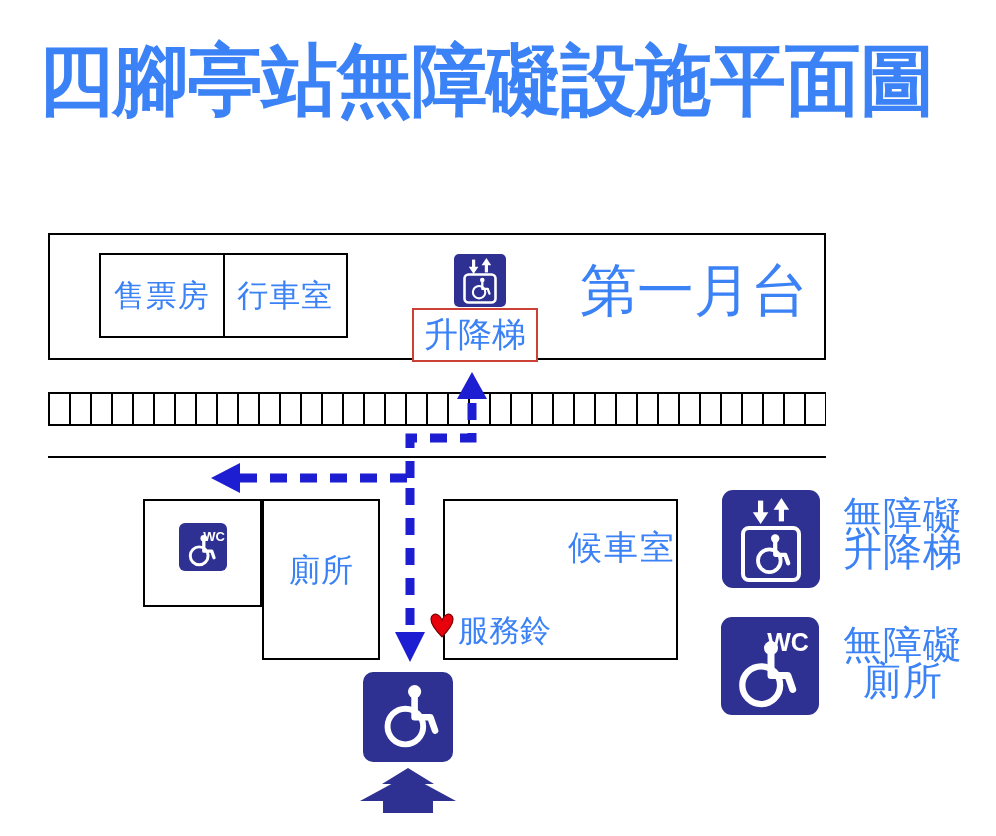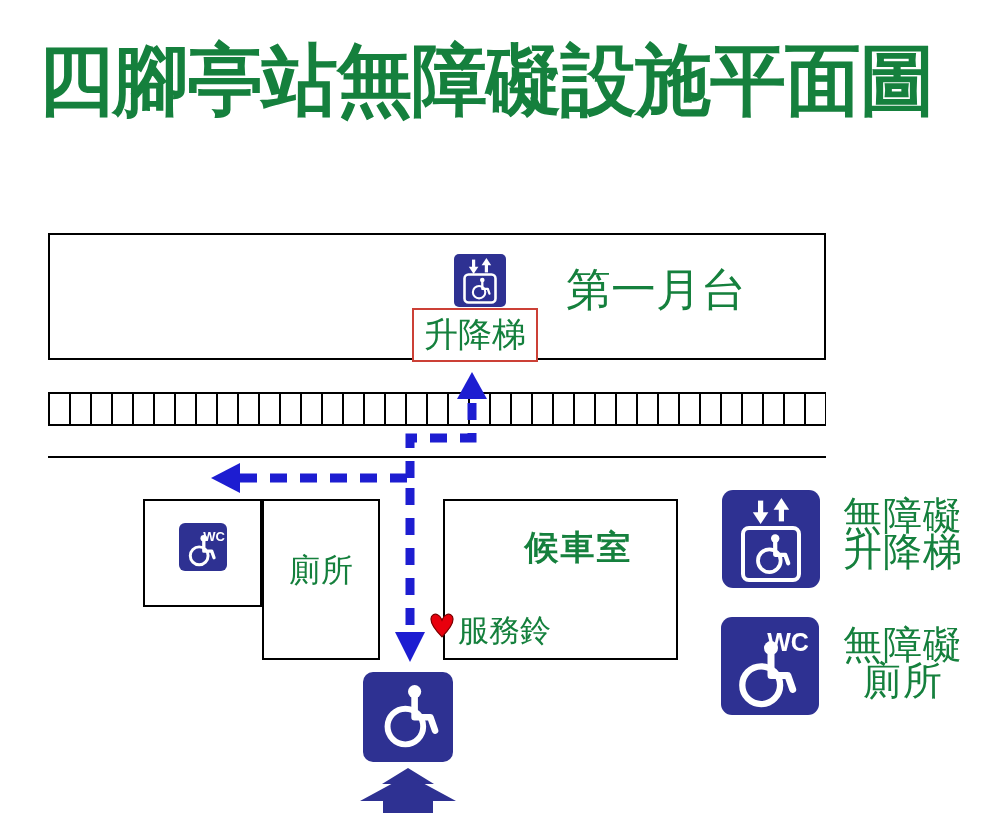--- a/index.html
+++ b/index.html
@@ -1,47 +1,47 @@
 <!DOCTYPE html>
 <html><head>
 <meta charset="utf-8">
 <style>
   html,body{margin:0;padding:0;background:#ffffff;}
   .stage{
     position:relative;width:996px;height:836px;background:#ffffff;overflow:hidden;
-    font-family:"Liberation Sans","DejaVu Sans",sans-serif;color:#15803d;
+    font-family:"Liberation Sans","DejaVu Sans",sans-serif;color:#3b82f6;
   }
   .abs{position:absolute;}
   .title{
     left:38px;top:34px;width:940px;height:92px;
     font-size:78px;font-weight:900;letter-spacing:-1px;white-space:nowrap;
     transform:scaleX(0.97);transform-origin:left center;line-height:92px;
   }
   .box{border:2px solid #000;box-sizing:border-box;background:#fff;}
   .platform-rect{left:48px;top:233px;width:778px;height:127px;}
   .ticket-box{left:99px;top:253px;width:249px;height:85px;display:flex;}
   .ticket-cell{flex:1;display:flex;align-items:center;justify-content:center;
     font-size:31px;letter-spacing:1px;}
   .ticket-cell+.ticket-cell{border-left:2px solid #000;}
-  .platform-name{left:566px;top:258px;width:240px;height:64px;font-size:45px;
+  .platform-name{left:580px;top:258px;width:240px;height:64px;font-size:57px;
     line-height:64px;white-space:nowrap;}
   .red-label{left:412px;top:308px;width:126px;height:54px;border:2px solid #cc4036;
     box-sizing:border-box;display:flex;align-items:center;justify-content:center;
     font-size:34px;background:#fff;}
   .track{left:48px;top:392px;width:778px;height:34px;box-sizing:border-box;
     border-top:2px solid #000;border-bottom:2px solid #000;
     background:repeating-linear-gradient(to right,#000 0 2px,transparent 2px 21px);}
   .single-line{left:48px;top:456px;width:778px;height:2px;background:#000;}
   .wc-room{left:143px;top:499px;width:119px;height:108px;}
   .toilet-room{left:262px;top:499px;width:118px;height:161px;display:flex;
     align-items:center;justify-content:center;font-size:32px;}
   .toilet-label{margin-top:-18px;}
   .waiting-room{left:443px;top:499px;width:235px;height:161px;}
-  .waiting-label{position:absolute;left:18px;top:24px;width:100%;text-align:center;
-    font-size:34px;letter-spacing:2px;font-weight:bold;}
+  .waiting-label{position:absolute;left:0;top:24px;width:100%;text-align:right;
+    font-size:34px;letter-spacing:2px;}
   .bell-row{left:430px;top:610px;width:200px;height:40px;display:flex;
     align-items:flex-start;gap:4px;}
   .bell-text{font-size:31px;}
   .legend-text{font-size:39px;line-height:36px;letter-spacing:1px;}
   .legend-text .l2c{text-align:center;}
   .icon{display:block;}
   svg{display:block;}
 </style>
 </head>
 <body>
@@ -61,20 +61,24 @@
     </symbol>
   </defs>
 </svg>
 
 <div class="stage">
 
   <div class="abs title">四腳亭站無障礙設施平面圖</div>
 
   <div class="abs box platform-rect"></div>
 
+  <div class="abs box ticket-box">
+    <div class="ticket-cell">售票房</div>
+    <div class="ticket-cell">行車室</div>
+  </div>
 
   <div class="abs platform-name">第一月台</div>
 
   <svg class="abs icon" style="left:454px;top:254px" width="52" height="53" viewBox="0 0 52 53">
     <rect x="0" y="0" width="52" height="53" rx="5" fill="#2e3192"></rect>
     <use href="#sym-elev-arrows" x="8" y="4" width="36" height="16"></use>
     <rect x="10.5" y="20.5" width="31" height="28" rx="4" fill="none" stroke="#fff" stroke-width="2.6"></rect>
     <use href="#sym-wheelchair" x="14" y="23" width="24" height="23"></use>
   </svg>
 

